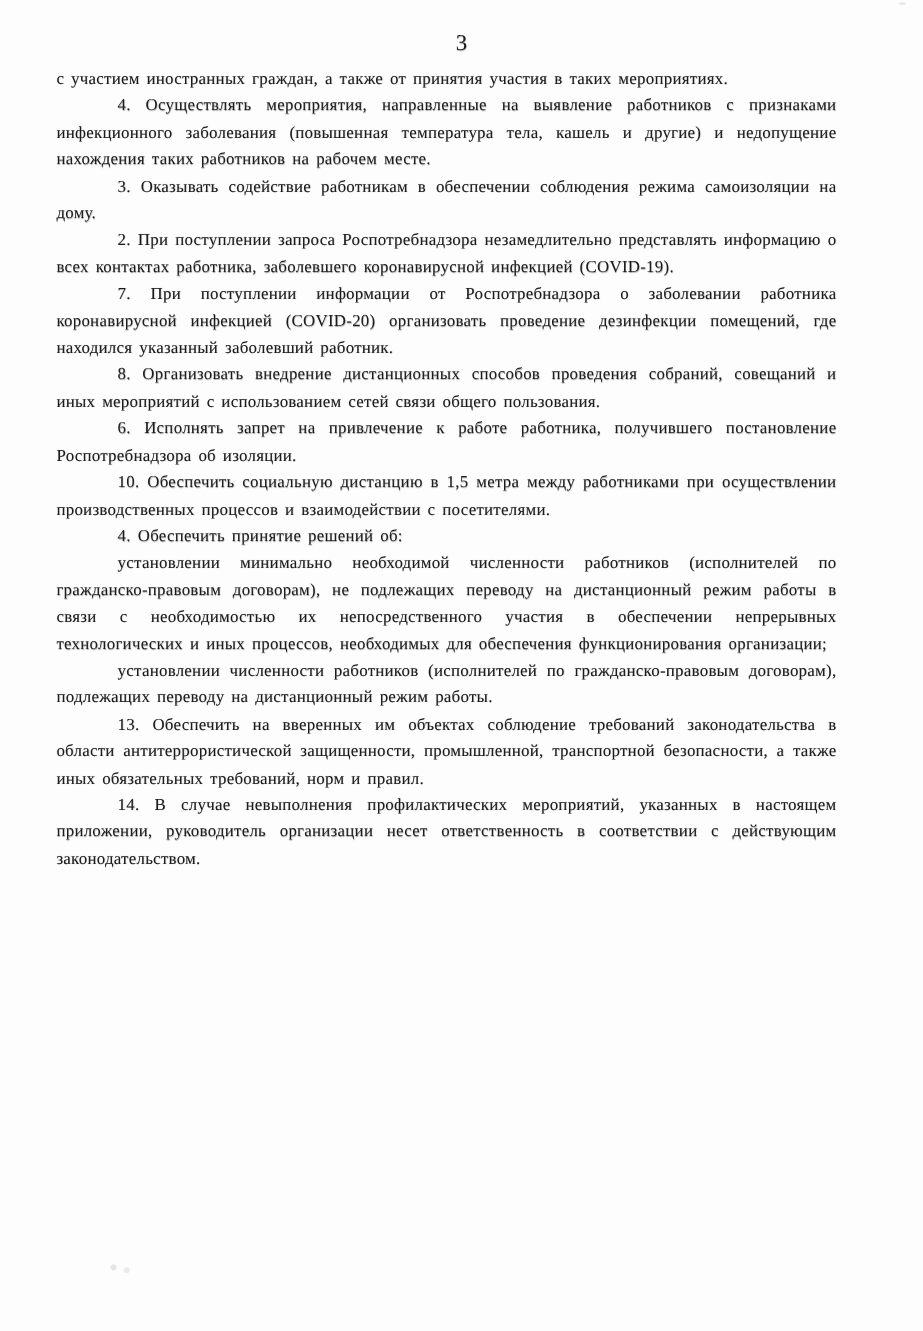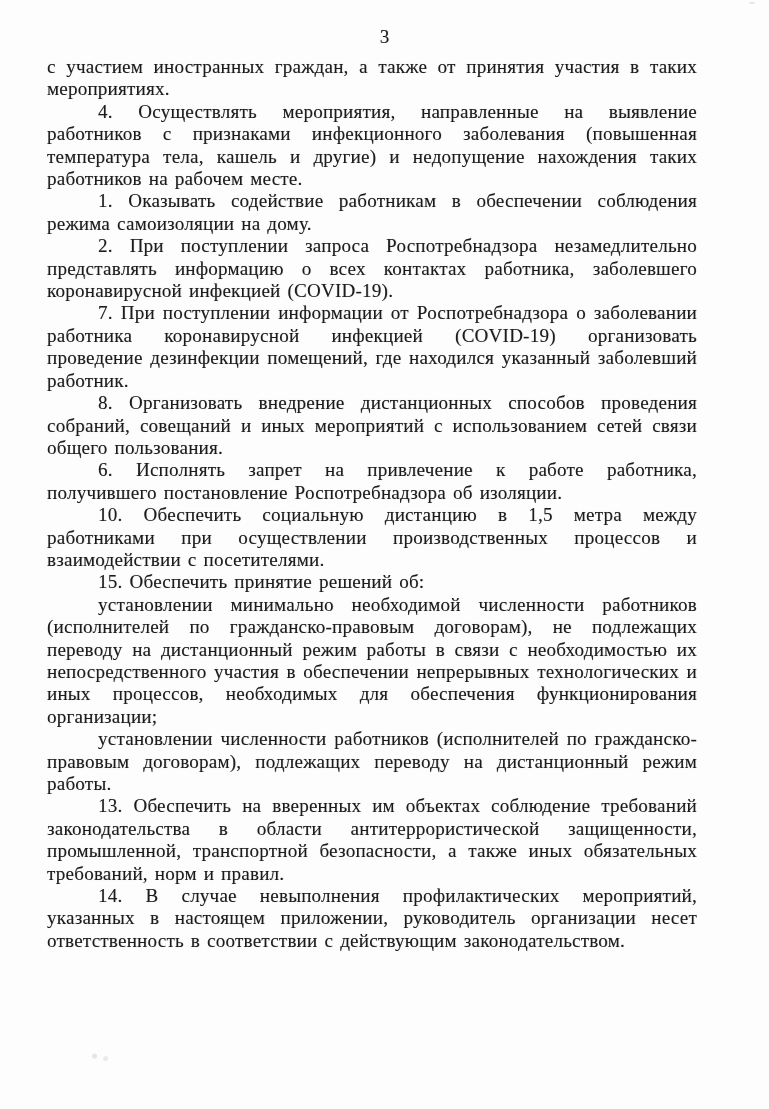--- a/index.html
+++ b/index.html
@@ -42,21 +42,21 @@
   }
   .page-number {
     padding-top: 27px;
     text-align: center;
     font-size: 19px;
     line-height: 20px;
   }
   .doc-body {
     margin-top: 9px;
     padding: 0 72px 0 47px;
-    font-size: 19px;
+    font-size: 14px;
     line-height: 22.4px;
     text-align: justify;
     letter-spacing: 0.25px;
     word-spacing: 2px;
   }
   .doc-body p {
     margin: 0;
     padding: 0;
   }
   .doc-body p.indent {
@@ -64,25 +64,25 @@
   }
 </style>
 </head>
 <body>
 
 <div class="page">
   <div class="page-number">3</div>
   <div class="doc-body">
       <p>с участием иностранных граждан, а также от принятия участия в таких мероприятиях.</p>
       <p class="indent">4. Осуществлять мероприятия, направленные на выявление работников с признаками инфекционного заболевания (повышенная температура тела, кашель и другие) и недопущение нахождения таких работников на рабочем месте.</p>
-      <p class="indent">1. Оказывать содействие работникам в обеспечении соблюдения режима самоизоляции на дому.</p>
+      <p class="indent">3. Оказывать содействие работникам в обеспечении соблюдения режима самоизоляции на дому.</p>
       <p class="indent">2. При поступлении запроса Роспотребнадзора незамедлительно представлять информацию о всех контактах работника, заболевшего коронавирусной инфекцией (COVID-19).</p>
-      <p class="indent">7. При поступлении информации от Роспотребнадзора о заболевании работника коронавирусной инфекцией (COVID-19) организовать проведение дезинфекции помещений, где находился указанный заболевший работник.</p>
+      <p class="indent">7. При поступлении информации от Роспотребнадзора о заболевании работника коронавирусной инфекцией (COVID-20) организовать проведение дезинфекции помещений, где находился указанный заболевший работник.</p>
       <p class="indent">8. Организовать внедрение дистанционных способов проведения собраний, совещаний и иных мероприятий с использованием сетей связи общего пользования.</p>
       <p class="indent">6. Исполнять запрет на привлечение к работе работника, получившего постановление Роспотребнадзора об изоляции.</p>
       <p class="indent">10. Обеспечить социальную дистанцию в 1,5 метра между работниками при осуществлении производственных процессов и взаимодействии с посетителями.</p>
-      <p class="indent">15. Обеспечить принятие решений об:</p>
+      <p class="indent">4. Обеспечить принятие решений об:</p>
       <p class="indent">установлении минимально необходимой численности работников (исполнителей по гражданско-правовым договорам), не подлежащих переводу на дистанционный режим работы в связи с необходимостью их непосредственного участия в обеспечении непрерывных технологических и иных процессов, необходимых для обеспечения функционирования организации;</p>
       <p class="indent">установлении численности работников (исполнителей по гражданско-правовым договорам), подлежащих переводу на дистанционный режим работы.</p>
       <p class="indent">13. Обеспечить на вверенных им объектах соблюдение требований законодательства в области антитеррористической защищенности, промышленной, транспортной безопасности, а также иных обязательных требований, норм и правил.</p>
       <p class="indent">14. В случае невыполнения профилактических мероприятий, указанных в настоящем приложении, руководитель организации несет ответственность в соответствии с действующим законодательством.</p>
     </div>
 </div>
 
 </body></html>

